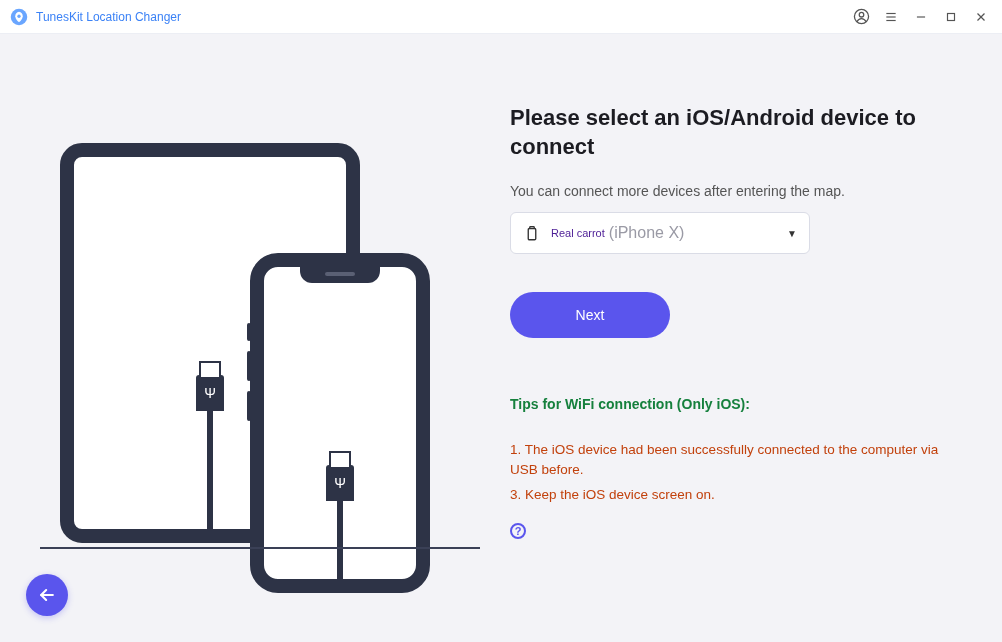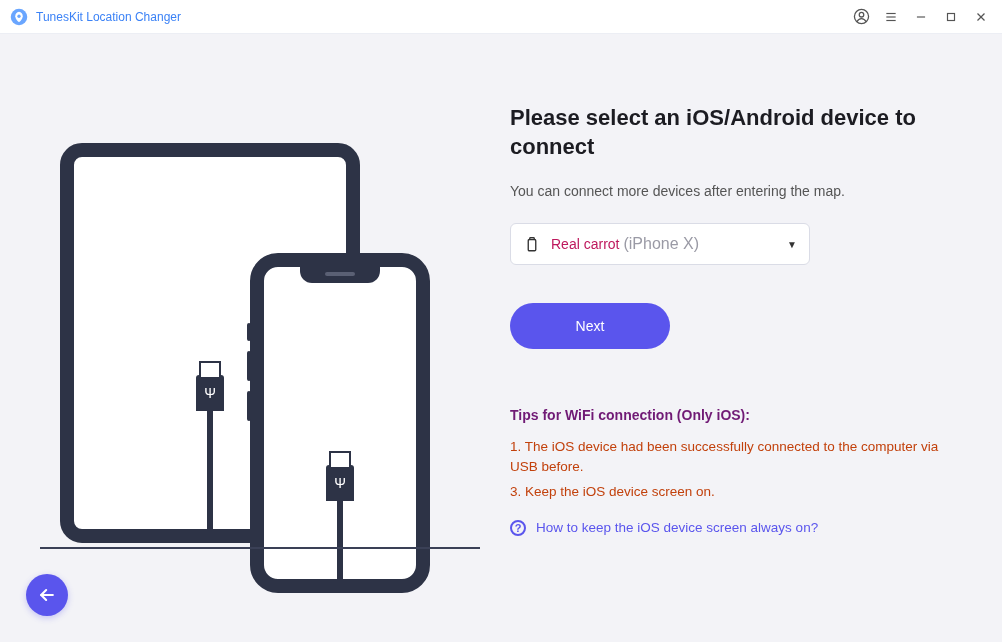--- a/index.html
+++ b/index.html
@@ -132,56 +132,56 @@
   .headline {
     font-size: 22px;
     font-weight: 700;
     color: #1c1c22;
     line-height: 1.3;
     margin-bottom: 22px;
   }
   .sub {
     font-size: 14px;
     color: #555;
-    margin-bottom: 24px;
+    margin-bottom: 13px;
   }
   .device-select {
     width: 300px;
     height: 42px;
     border: 1px solid #dadce6;
     border-radius: 6px;
     background: #fff;
     display: flex;
     align-items: center;
     padding: 0 12px;
     cursor: pointer;
     margin-bottom: 38px;
   }
   .device-select .dev-icon { width:18px; height:18px; margin-right:10px; color:#333; }
-  .device-select .dev-name { font-size:14px; color:#be185d; }
+  .device-select .dev-name { font-size:11px; color:#4c1d95; }
   .device-select .dev-model { font-size:16px; color:#9a9aa5; margin-left:4px; }
   .device-select .caret { margin-left:auto; color:#333; font-size:10px; }
 
   .next-btn {
     width: 160px; height: 46px;
     background: #5a55ed;
     color: #fff;
     border: none;
     border-radius: 24px;
     font-size: 14px;
     font-weight: 500;
     cursor: pointer;
     margin-bottom: 58px;
   }
 
   .tips-title {
     font-size: 14px;
     font-weight: 700;
-    color: #701a75;
-    margin-bottom: 14px;
+    color: #15803d;
+    margin-bottom: 28px;
   }
   .tip-item {
     font-size: 13.5px;
     color: #c2410c;
     line-height: 1.5;
     margin-bottom: 4px;
   }
   .help-link {
     display: flex;
     align-items: center;
@@ -301,21 +301,20 @@
     </div>
 
     <button class="next-btn">Next</button>
 
     <div class="tips-title">Tips for WiFi connection (Only iOS):</div>
     <div class="tip-item">1. The iOS device had been successfully connected to the computer via USB before.</div>
     <div class="tip-item">3. Keep the iOS device screen on.</div>
 
     <div class="help-link">
       <span class="q">?</span>
-      <span>How to keep the iOS device screen always on?</span>
     </div>
   </div>
 
   <div class="back-fab">
     <svg viewBox="0 0 24 24" fill="none" stroke="currentColor" stroke-width="2.5" stroke-linecap="round" stroke-linejoin="round">
         <line x1="19" y1="12" x2="5" y2="12"></line>
         <polyline points="11 18 5 12 11 6"></polyline>
       </svg>
   </div>
 

